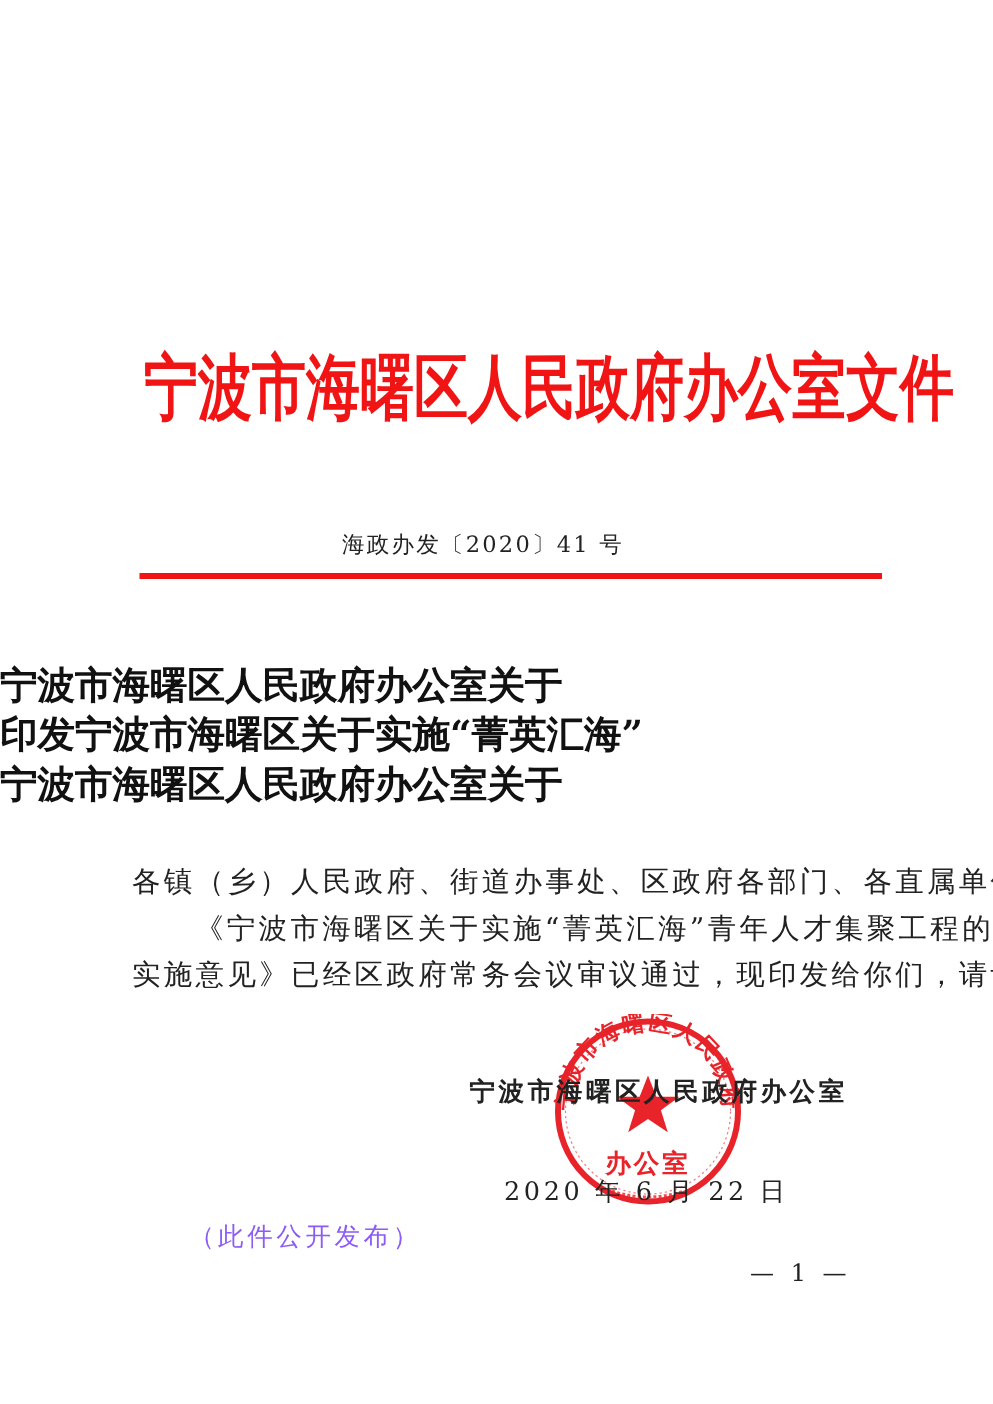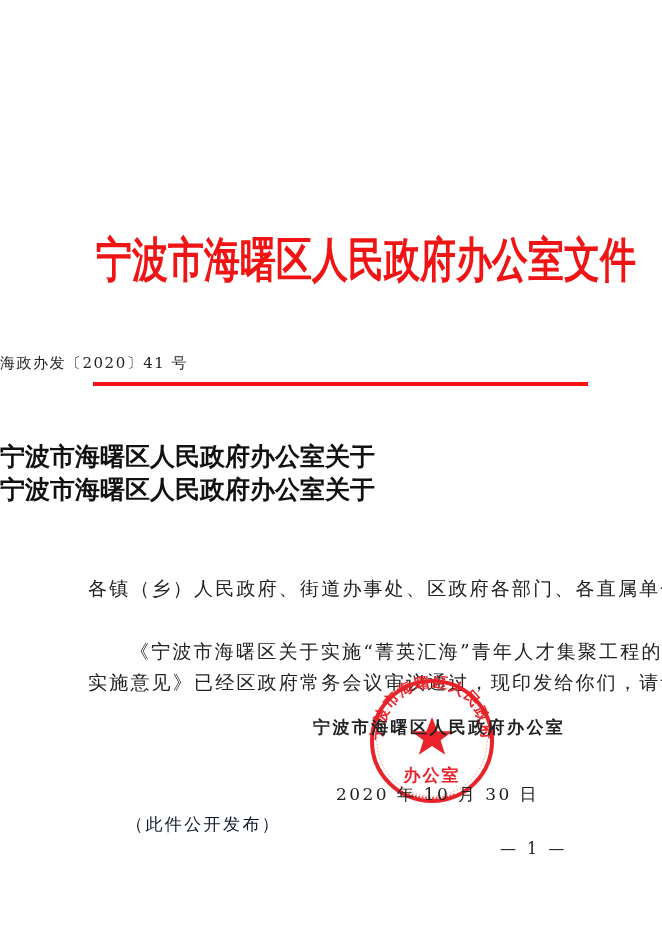--- a/index.html
+++ b/index.html
@@ -9,46 +9,46 @@
   .page { position: absolute; left: 0; top: 0; width: 662px; height: 936px; background: #fff; }
 
   
   .masthead { position: absolute; left: 96px; top: 232px; width: 490px; height: 56px;
               display: flex; justify-content: space-between; align-items: center; }
   .masthead span { display: inline-block; width: 36.5px; text-align: center;
                    font-family: "DejaVu Sans", sans-serif; font-weight: bold;
                    color: #f01414; font-size: 36px; line-height: 56px;
                    transform: scaleY(1.32); transform-origin: center; letter-spacing: 0; }
 
-  .doc-number { position: absolute; left: 0; width: 644px; top: 354px; 
+  .doc-number { position: absolute; left: 0; width: 644px; top: 354px; text-align: center;
                 font-size: 15px; letter-spacing: 1.5px; color: #222; }
 
   .red-rule { position: absolute; left: 93px; top: 382px; width: 495px; height: 4px; background: #f01414; }
 
   
   .title { position: absolute; left: 0; width: 662px; top: 440px; text-align: left;
            font-weight: bold; font-size: 25px; line-height: 33px; color: #111; }
   .title div { white-space: nowrap; }
 
   
   .body-text { position: absolute; left: 88px; width: 494px; top: 573px;
                font-size: 19px; line-height: 31px; color: #222; letter-spacing: 2.2px; }
   .body-text p { margin: 0; white-space: nowrap; }
-  .body-text .indent { padding-left: 42px; margin-top: 32px; }
+  .body-text .indent { padding-left: 42px; }
 
   
   .stamp { position: absolute; left: 368px; top: 676px; width: 128px; height: 130px; }
 
   .signature { position: absolute; left: 313px; top: 716px; font-size: 17px;
                letter-spacing: 2.4px; color: #222; white-space: nowrap; font-weight: bold; }
   .date { position: absolute; left: 336px; top: 783px; font-size: 17px;
           letter-spacing: 2.4px; color: #222; white-space: nowrap; }
 
   .public-note { position: absolute; left: 126px; top: 813px; font-size: 17px;
-                 letter-spacing: 2.4px; color: #0f172a; white-space: nowrap; }
+                 letter-spacing: 2.4px; color: #8b5cf6; white-space: nowrap; }
 
   .page-num { position: absolute; left: 500px; top: 839px; font-size: 16px; color: #222;
               letter-spacing: 3px; white-space: nowrap; }
 </style>
 </head>
 <body>
 
 <div class="page">
 
   <div class="masthead">
@@ -68,20 +68,21 @@
     <span>文</span>
     <span>件</span>
   </div>
 
   <div class="doc-number">海政办发〔2020〕41 号</div>
 
   <div class="red-rule"></div>
 
   <div class="title">
     <div>宁波市海曙区人民政府办公室关于</div>
+    <div>印发宁波市海曙区关于实施“菁英汇海”</div>
     <div>宁波市海曙区人民政府办公室关于</div>
   </div>
 
   <div class="body-text">
     <p>各镇（乡）人民政府、街道办事处、区政府各部门、各直属单位:</p>
     <p class="indent">《宁波市海曙区关于实施“菁英汇海”青年人才集聚工程的</p>
     <p>实施意见》已经区政府常务会议审议通过，现印发给你们，请认</p>
   </div>
 
   <div class="stamp">
@@ -94,18 +95,18 @@
       <text font-family="DejaVu Sans, sans-serif" font-weight="bold" font-size="15" fill="#e8232a" letter-spacing="1.5">
         <textPath href="#ringPath" startOffset="50%" text-anchor="middle">宁波市海曙区人民政府</textPath>
       </text>
       <polygon points="64,41 69.6,55.2 84.9,55.2 72.6,64.2 77.2,78.8 64,70 50.8,78.8 55.4,64.2 43.1,55.2 58.4,55.2" fill="#e8232a"></polygon>
       <text x="64" y="105" text-anchor="middle" font-family="DejaVu Sans, sans-serif" font-weight="bold" font-size="17" fill="#e8232a" letter-spacing="2">办公室</text>
       <path d="M 40 118 Q 64 126 88 118" fill="none" stroke="#e8232a" stroke-width="2" stroke-dasharray="2 1.5" opacity="0.8"></path>
     </svg>
   </div>
 
   <div class="signature">宁波市海曙区人民政府办公室</div>
-  <div class="date">2020 年 10 月 30 日</div>
+  <div class="date">2020 年 6 月 22 日</div>
 
   <div class="public-note">（此件公开发布）</div>
 
   <div class="page-num">— 1 —</div>
 </div>
 
 </body></html>

